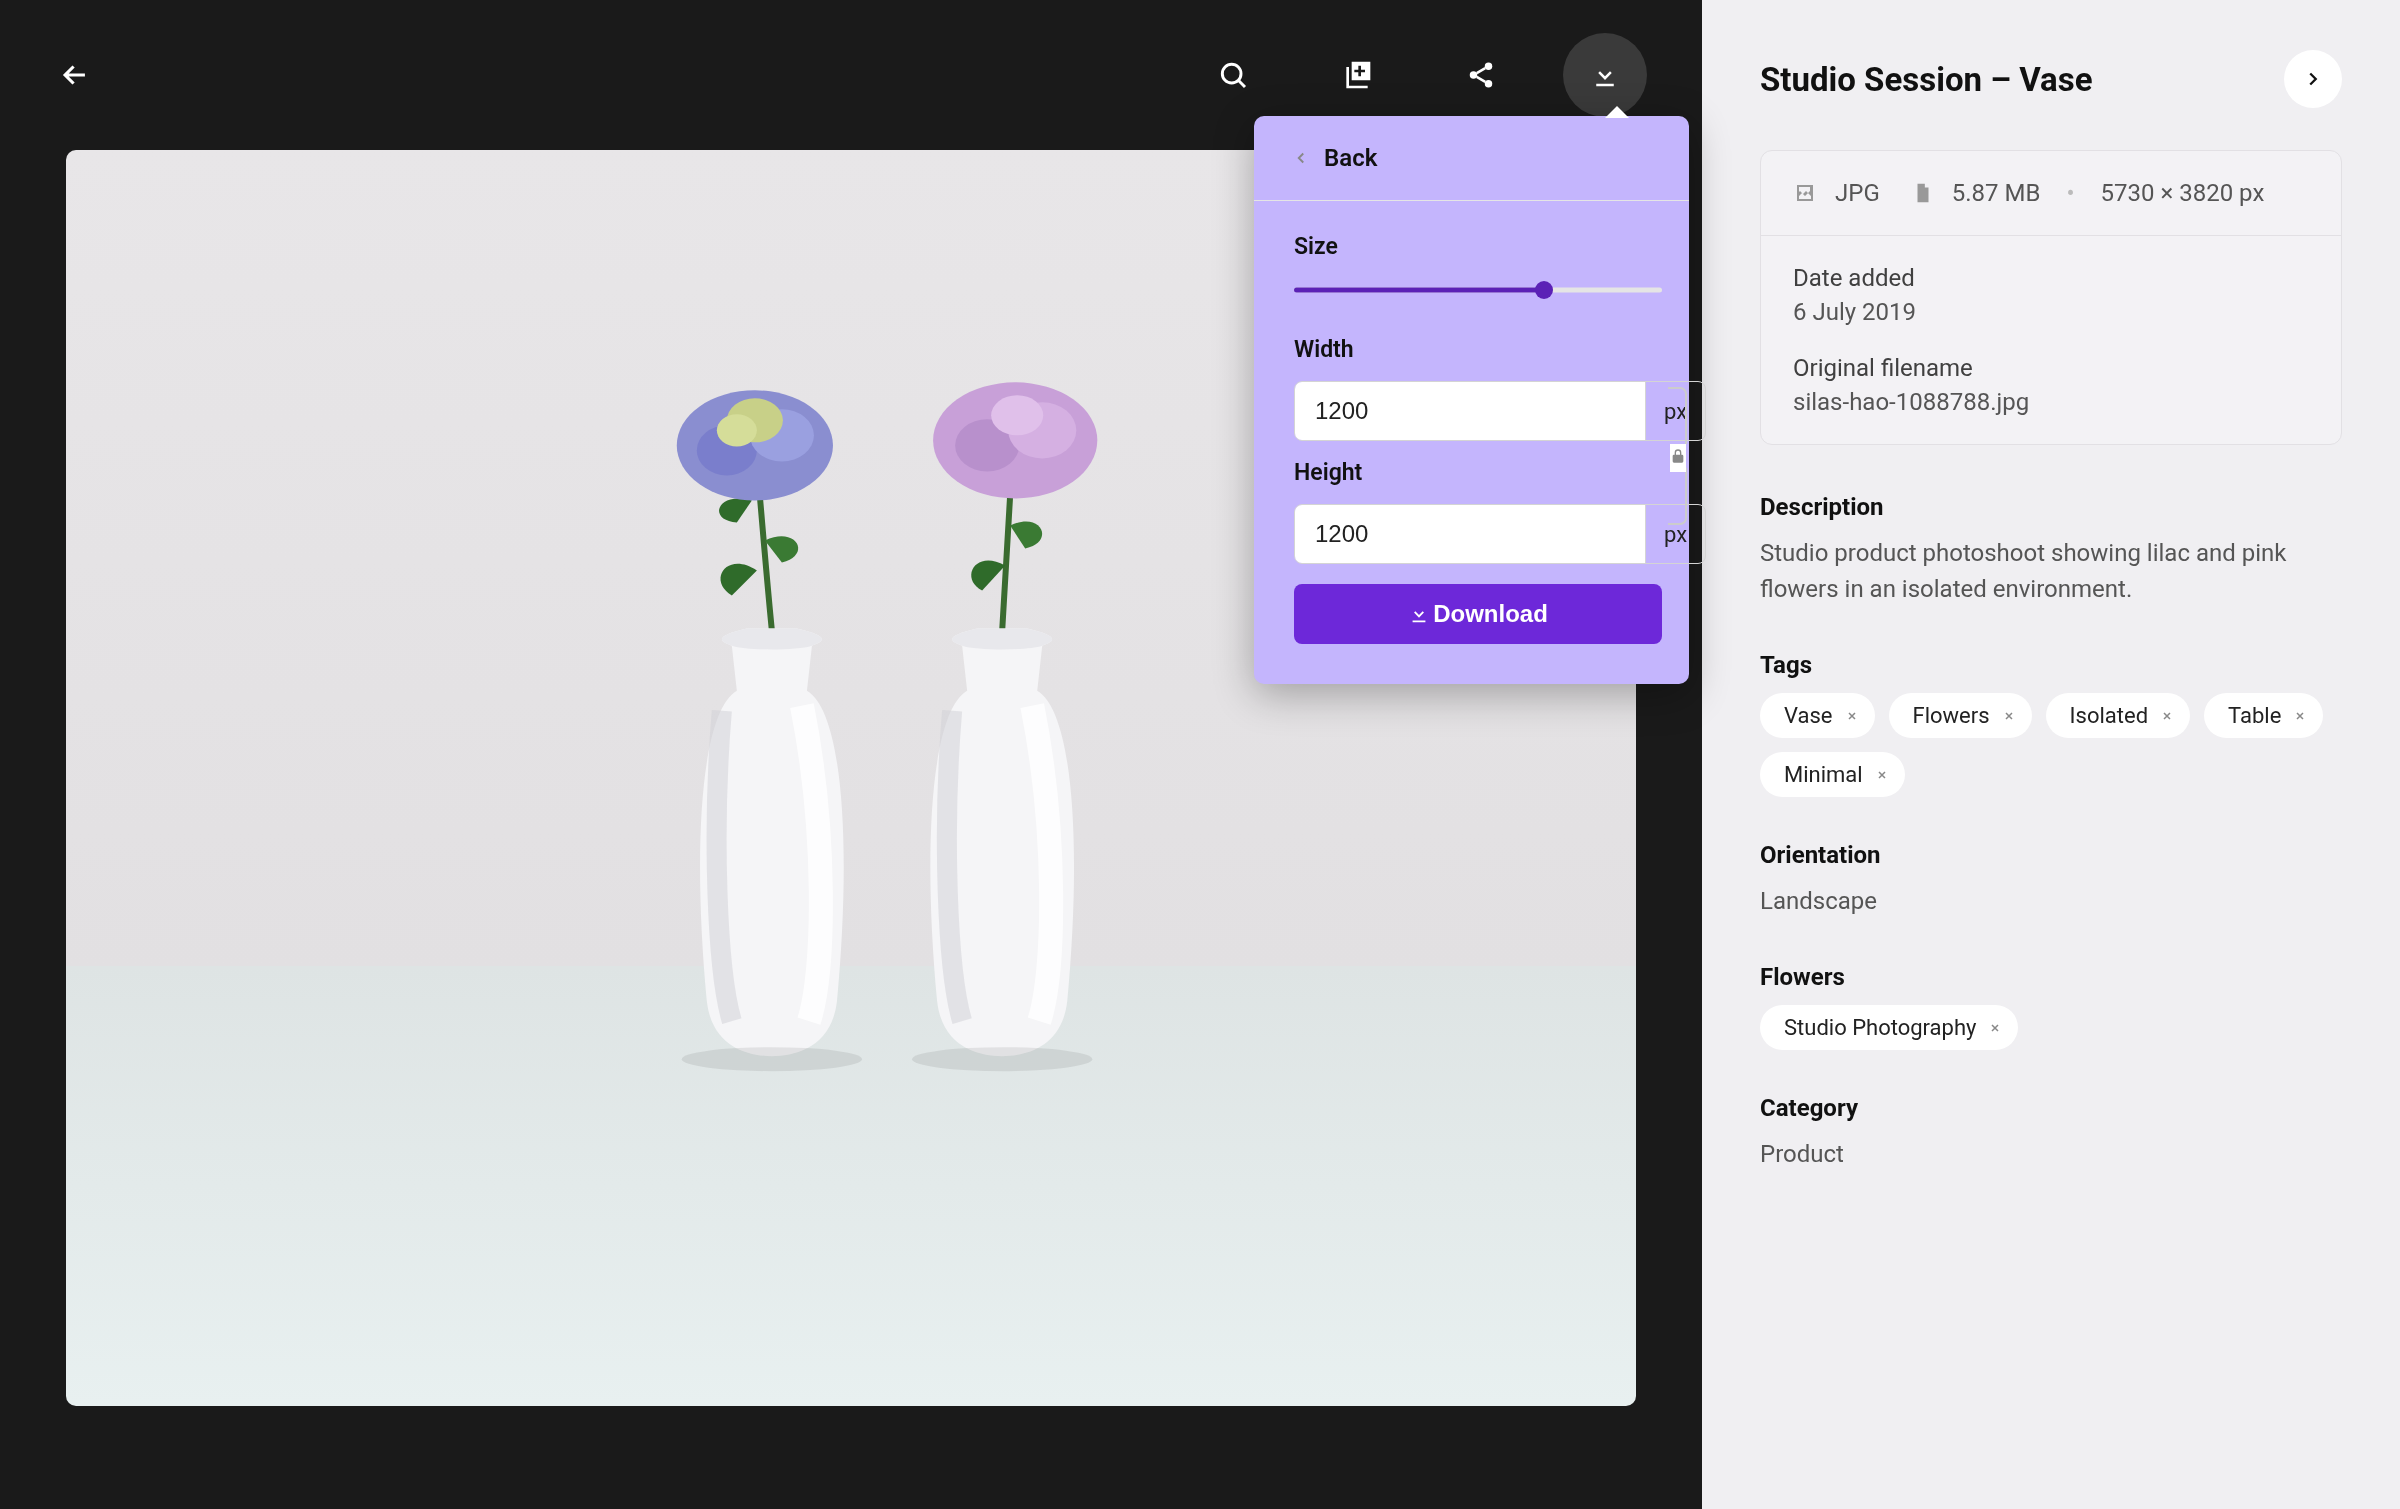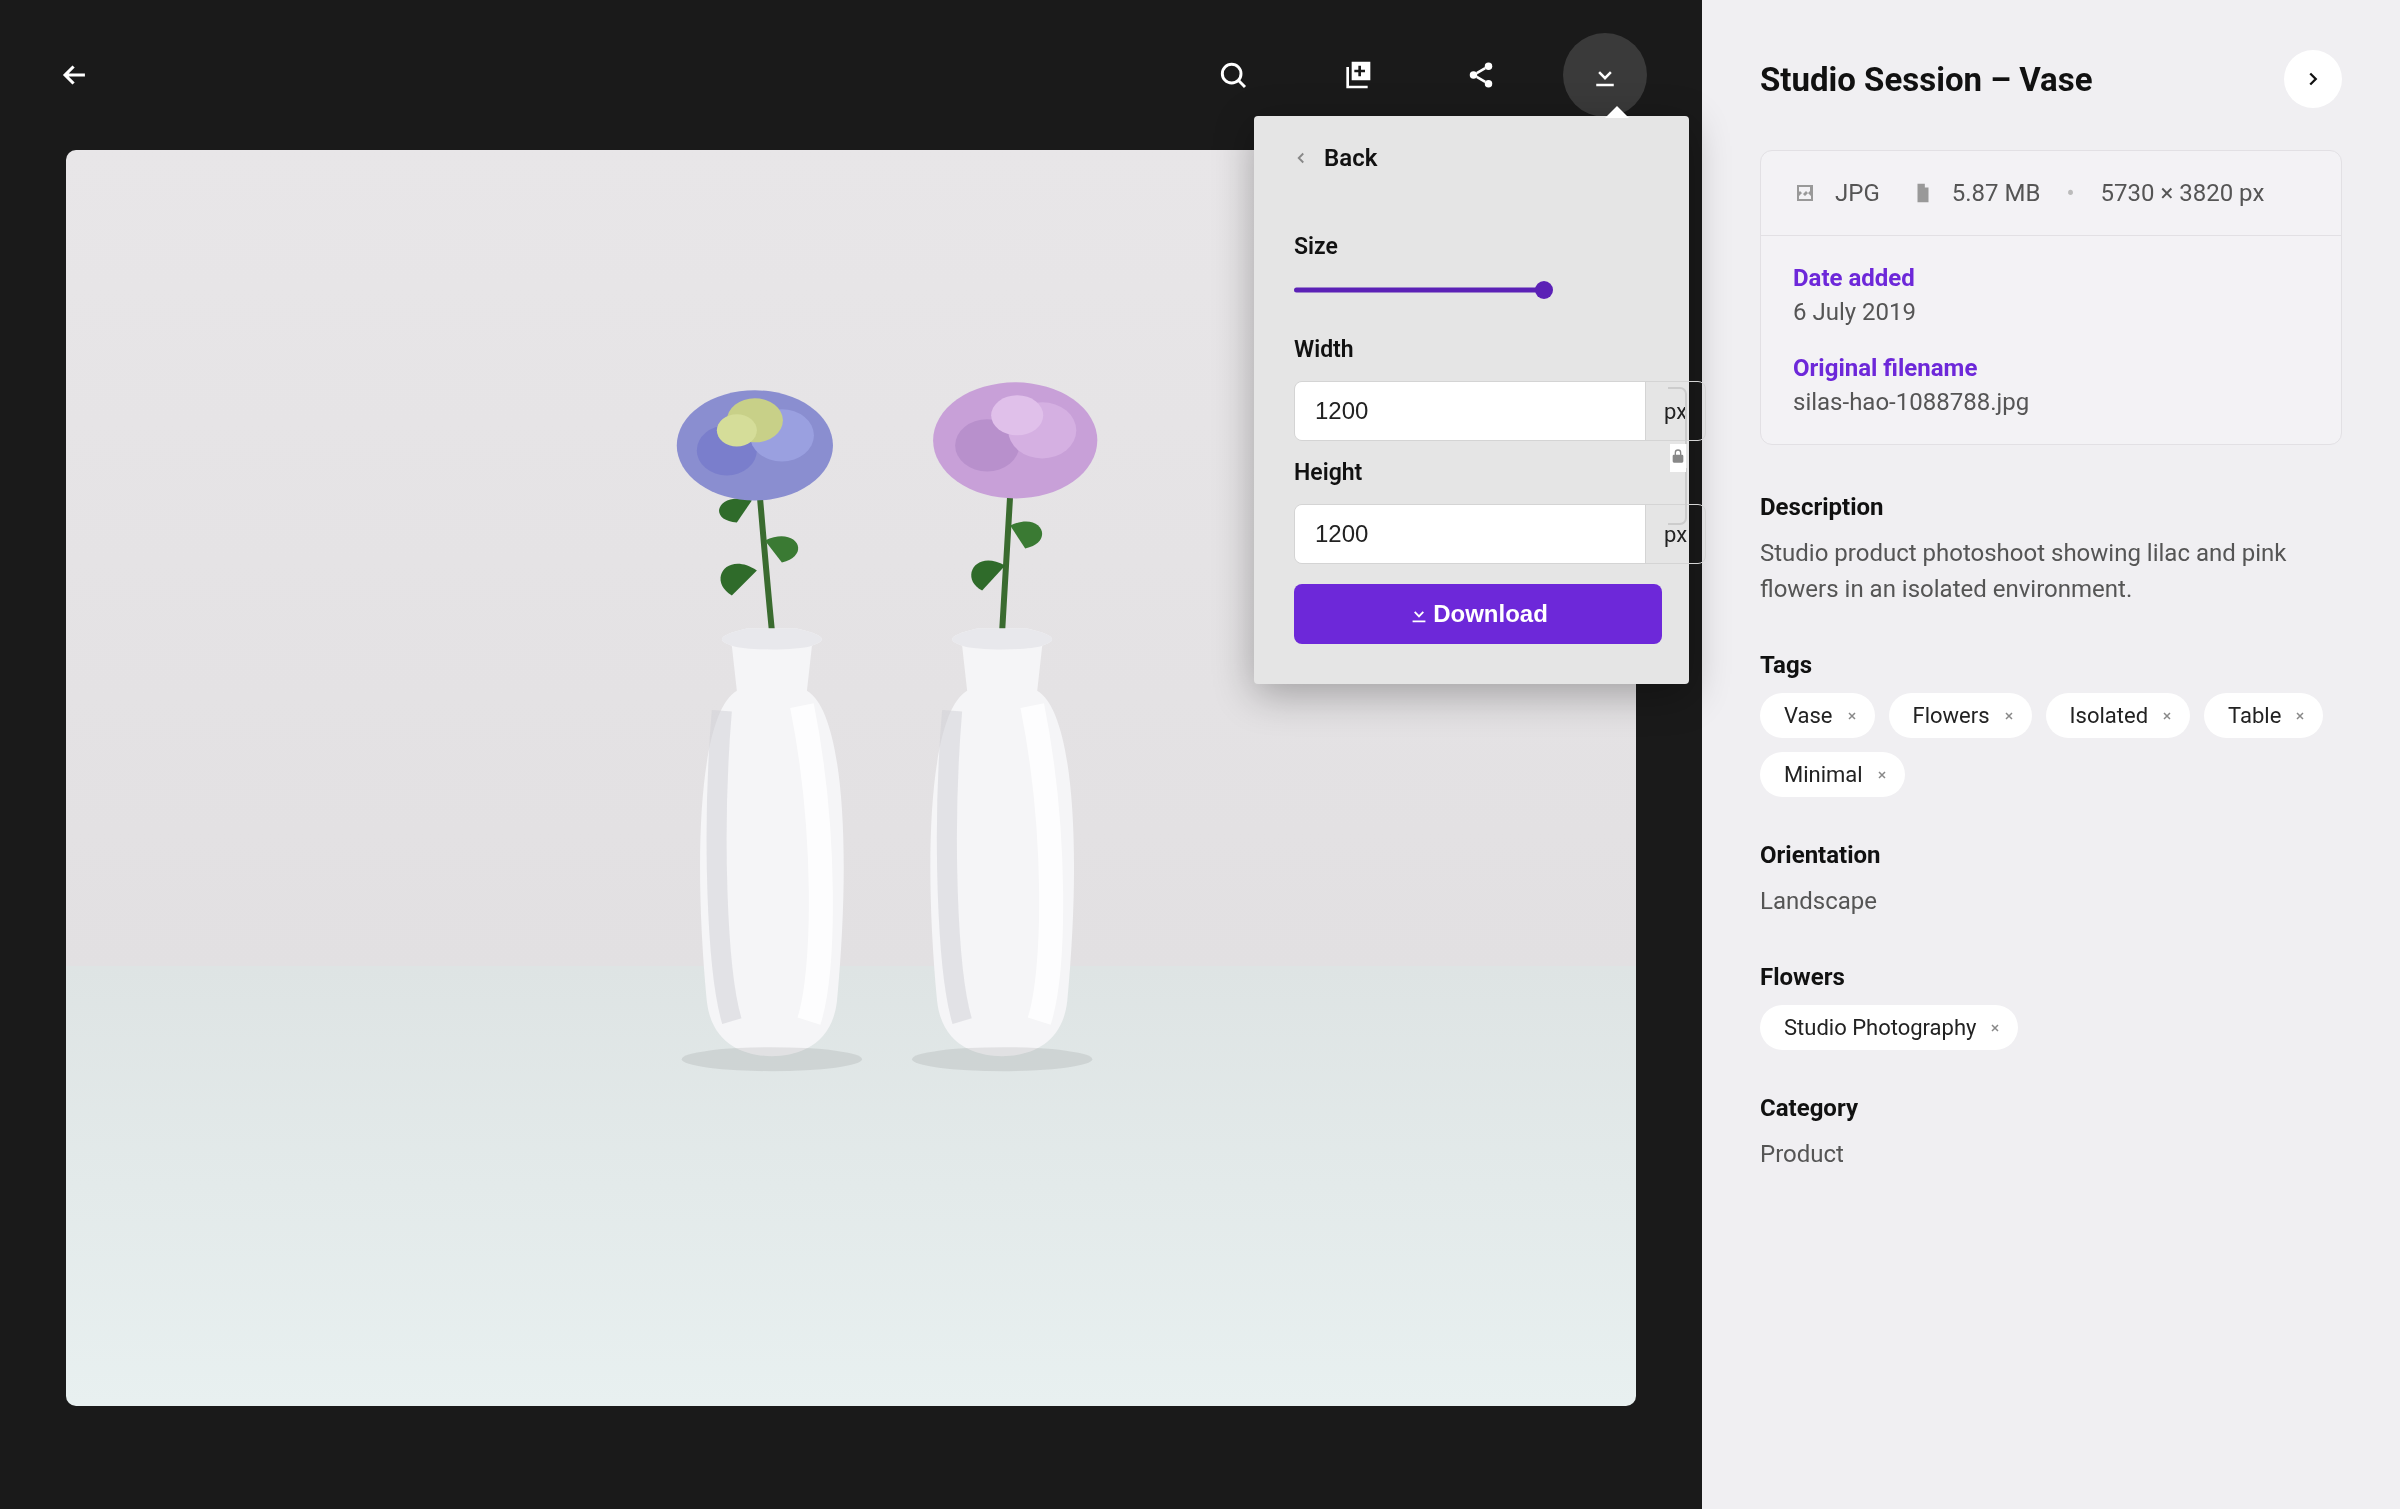--- a/index.html
+++ b/index.html
@@ -81,22 +81,22 @@
   position: absolute;
   inset: 0;
 }
 
 
 .popover {
   position: absolute;
   top: 116px;
   right: 13px;
   width: 435px;
-  background: #e5e5e5;
-  border-radius: 4px;
+  background: #c4b5fd;
+  border-radius: 10px;
   box-shadow: 0 10px 40px rgba(0,0,0,0.3);
   z-index: 100;
 }
 
 .popover::before {
   content: '';
   position: absolute;
   top: -10px;
   right: 60px;
   width: 0; height: 0;
@@ -305,22 +305,22 @@
 
 .meta-body {
   padding: 28px 32px;
 }
 
 .meta-row { margin-bottom: 28px; }
 .meta-row:last-child { margin-bottom: 0; }
 
 .meta-label {
   font-size: 24px;
-  font-weight: 700;
-  color: #6d28d9;
+  font-weight: 400;
+  color: #404040;
   margin-bottom: 6px;
 }
 
 .meta-value {
   font-size: 24px;
   color: #555;
 }
 
 .section {
   margin-bottom: 44px;

